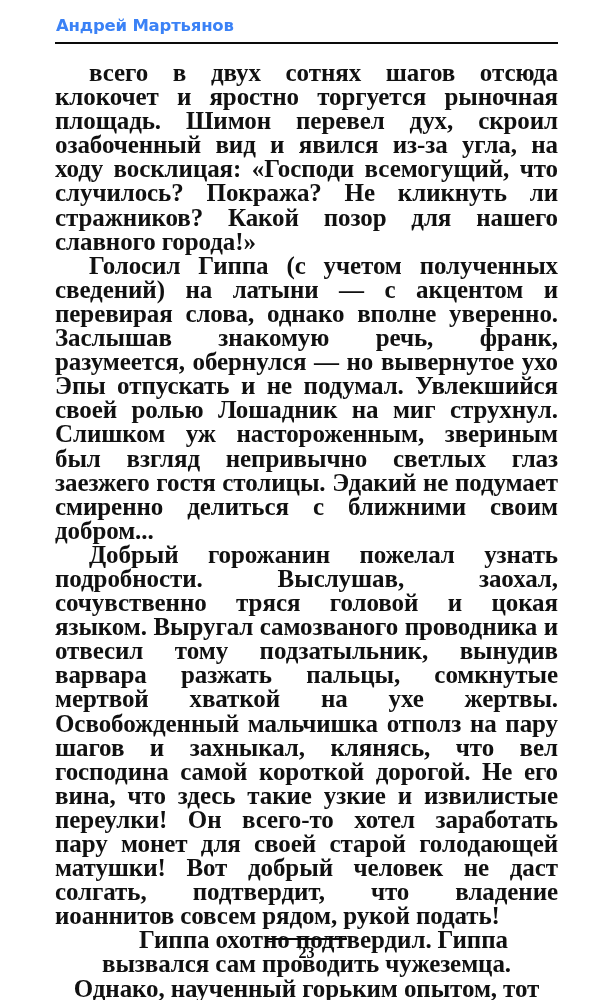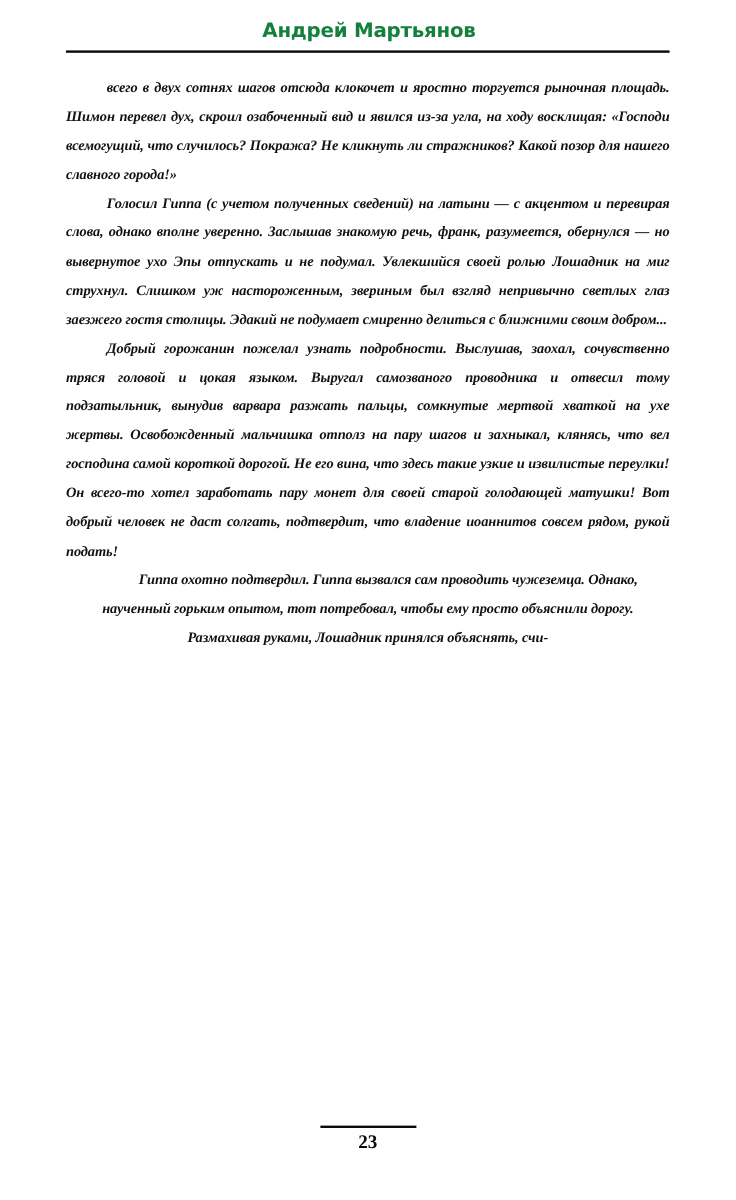--- a/index.html
+++ b/index.html
@@ -19,49 +19,47 @@
   .running-head {
     position: absolute;
     left: 56px;
     top: 16px;
     width: 503px;
     font-family: "DejaVu Sans", "Liberation Sans", sans-serif;
     font-weight: bold;
     font-size: 16.5px;
     letter-spacing: -0.2px;
     line-height: 20px;
-    color: #15803d;
+    color: #3b82f6;
     white-space: nowrap;
-    text-align: center;
   }
   .head-rule {
     position: absolute;
     left: 55px;
     top: 42px;
     width: 503px;
     height: 2px;
     background: #0a0a0a;
   }
   .body-col {
     position: absolute;
     left: 55px;
     top: 61px;
     width: 503px;
   }
   .para {
     margin: 0;
     text-indent: 34px;
     text-align: justify;
-    font-size: 12px;
+    font-size: 25px;
     line-height: 24.1px;
     letter-spacing: -0.08px;
     word-spacing: -0.1px;
     font-weight: 600;
     color: #111111;
-    font-style: italic;
     -webkit-font-smoothing: none;
   }
   .para:last-child {
     text-align: center;
   }
   .folio {
     position: absolute;
     left: 0;
     top: 938px;
     width: 613px;

